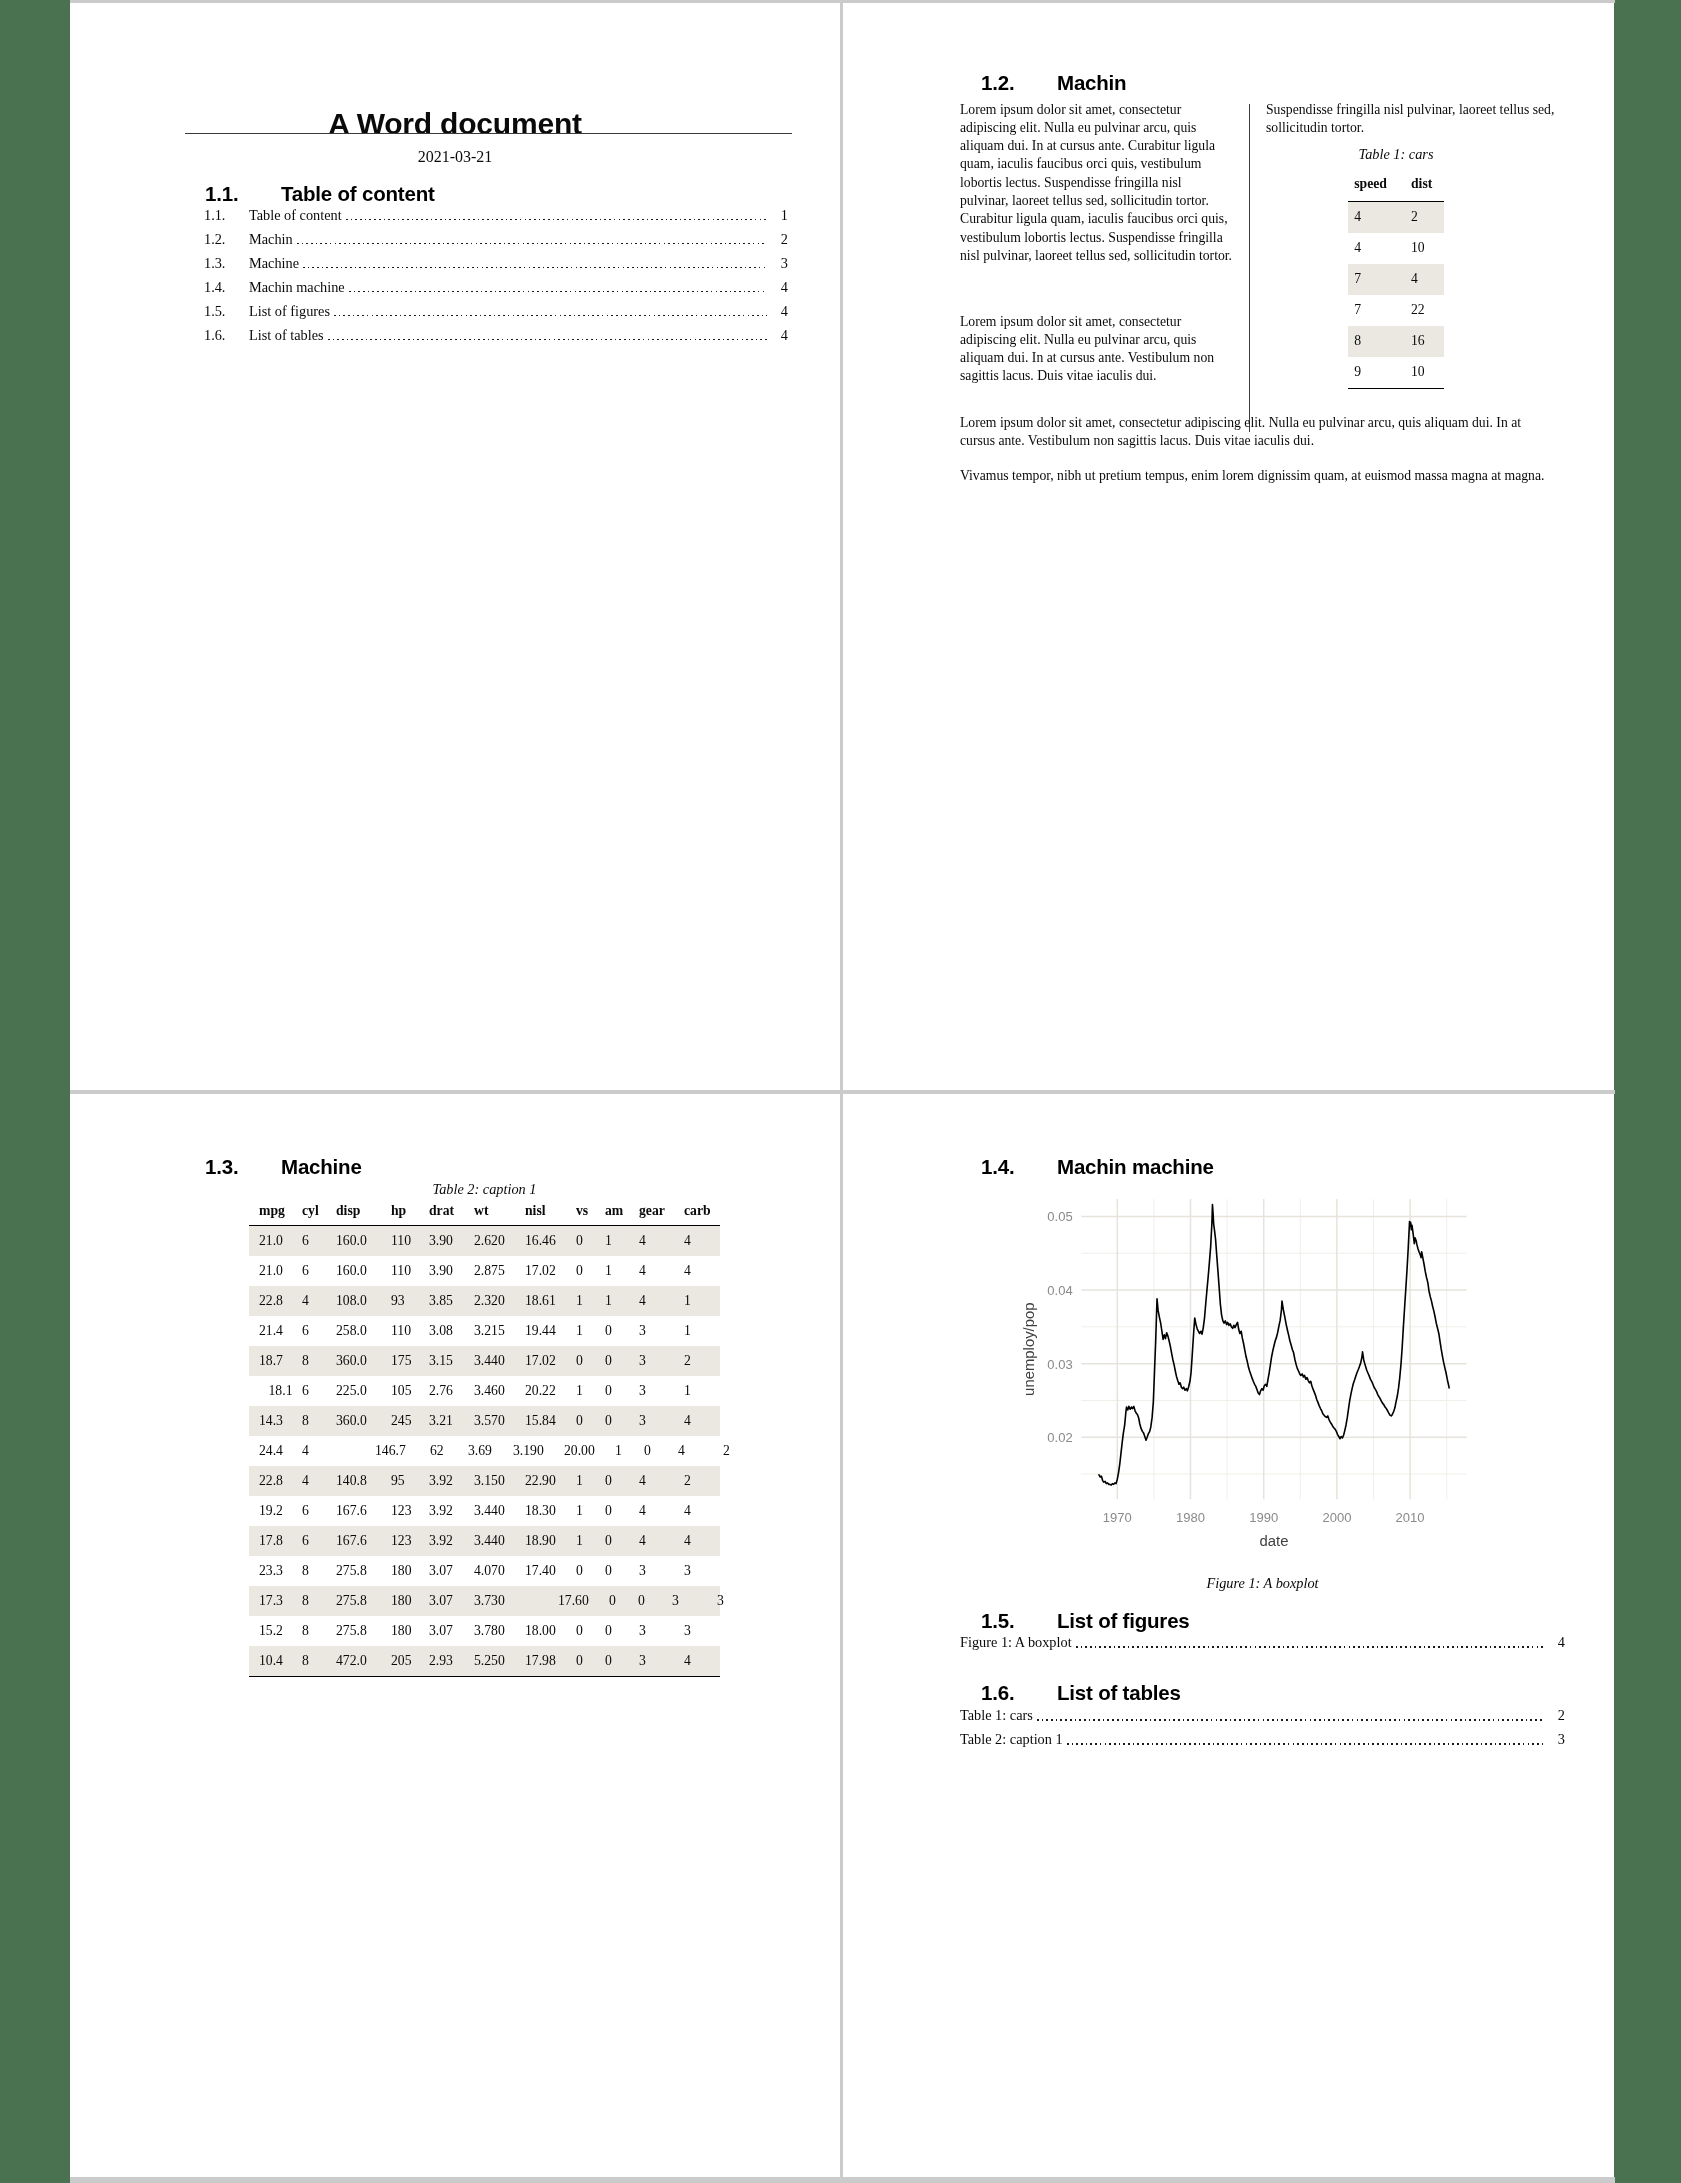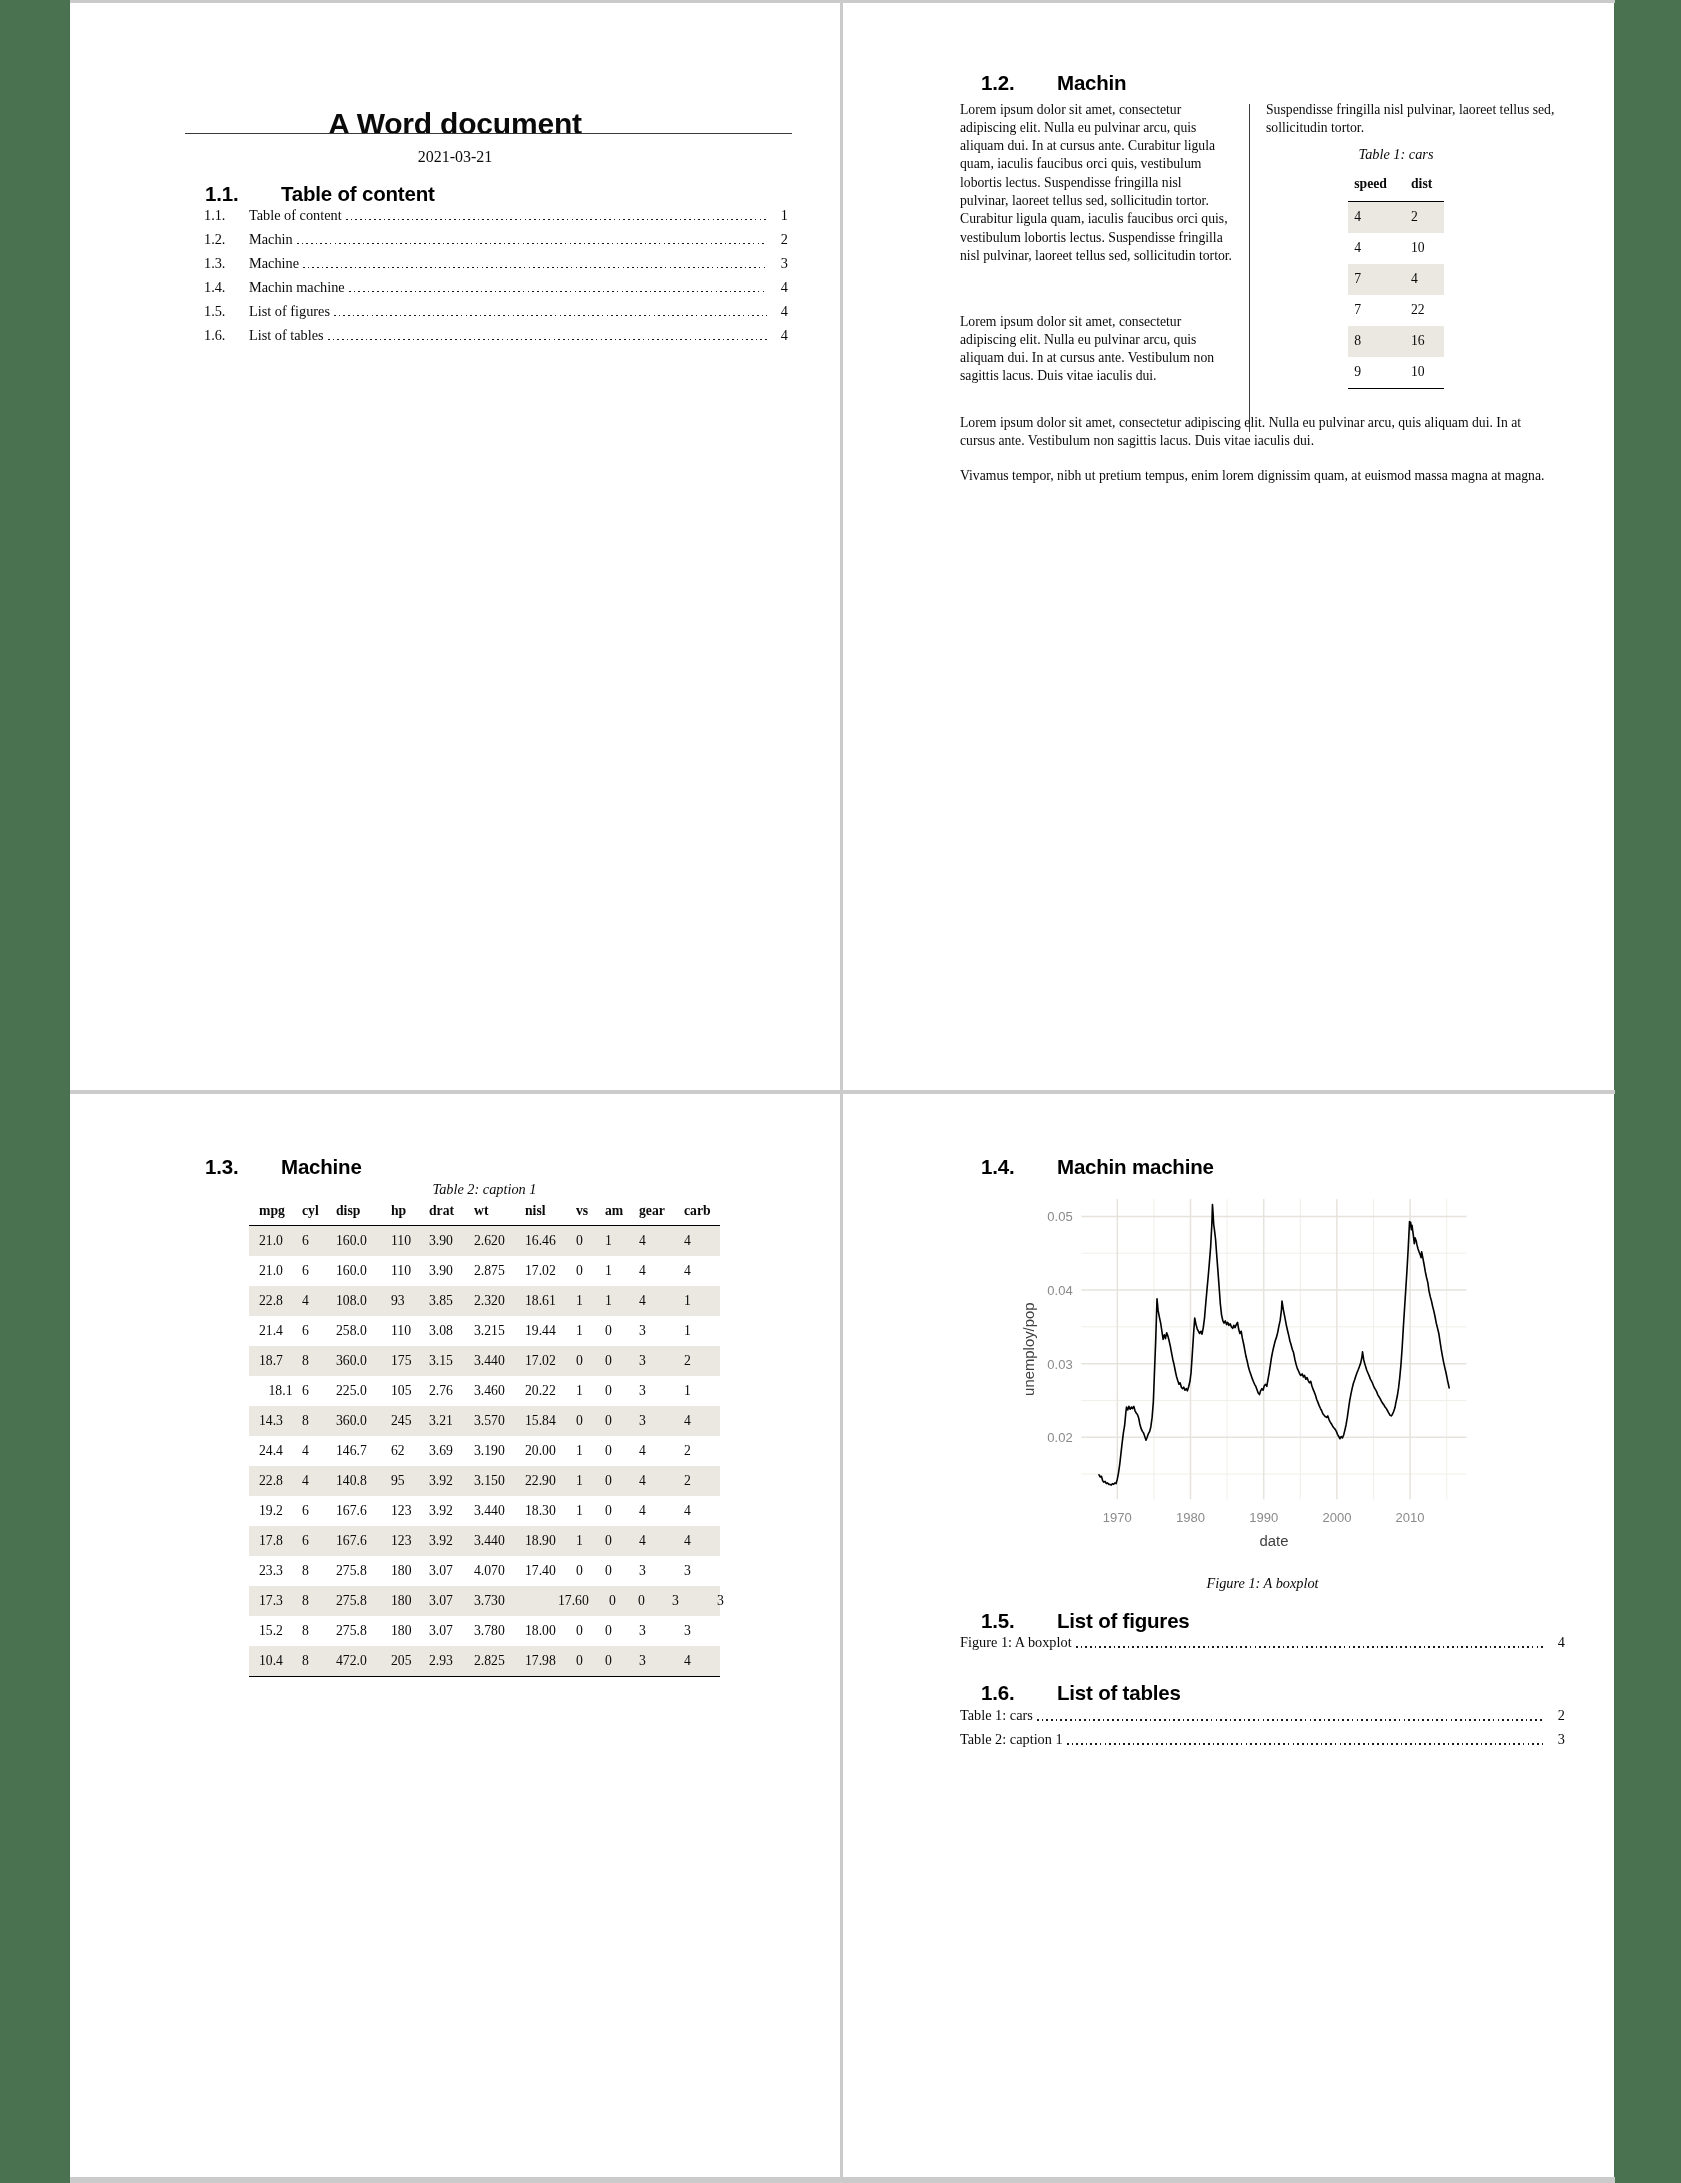--- a/index.html
+++ b/index.html
@@ -267,21 +267,21 @@
         <span class="cell" style="width: 51px;">3.570</span>
         <span class="cell" style="width: 51px;">15.84</span>
         <span class="cell" style="width: 29px;">0</span>
         <span class="cell" style="width: 34px;">0</span>
         <span class="cell" style="width: 45px;">3</span>
         <span class="cell" style="width: 36px;">4</span>
       </div>
       <div class="trow">
         <span class="cell" style="width: 53px; padding-left: 10px; box-sizing: border-box;">24.4</span>
         <span class="cell" style="width: 34px;">4</span>
-        <span class="cell" style="width: 55px;">146.7</span>
+        <span class="cell" style="width: 55px; margin-left: 39px;">146.7</span>
         <span class="cell" style="width: 38px;">62</span>
         <span class="cell" style="width: 45px;">3.69</span>
         <span class="cell" style="width: 51px;">3.190</span>
         <span class="cell" style="width: 51px;">20.00</span>
         <span class="cell" style="width: 29px;">1</span>
         <span class="cell" style="width: 34px;">0</span>
         <span class="cell" style="width: 45px;">4</span>
         <span class="cell" style="width: 36px;">2</span>
       </div>
       <div class="trow sh">
@@ -361,21 +361,21 @@
         <span class="cell" style="width: 34px;">0</span>
         <span class="cell" style="width: 45px;">3</span>
         <span class="cell" style="width: 36px;">3</span>
       </div>
       <div class="trow sh">
         <span class="cell" style="width: 53px; padding-left: 10px; box-sizing: border-box;">10.4</span>
         <span class="cell" style="width: 34px;">8</span>
         <span class="cell" style="width: 55px;">472.0</span>
         <span class="cell" style="width: 38px;">205</span>
         <span class="cell" style="width: 45px;">2.93</span>
-        <span class="cell" style="width: 51px;">2.825</span>
+        <span class="cell" style="width: 51px;">5.250</span>
         <span class="cell" style="width: 51px;">17.98</span>
         <span class="cell" style="width: 29px;">0</span>
         <span class="cell" style="width: 34px;">0</span>
         <span class="cell" style="width: 45px;">3</span>
         <span class="cell" style="width: 36px;">4</span>
       </div>
       <div class="bottom-rule"></div>
     </div>
 </section>
 

